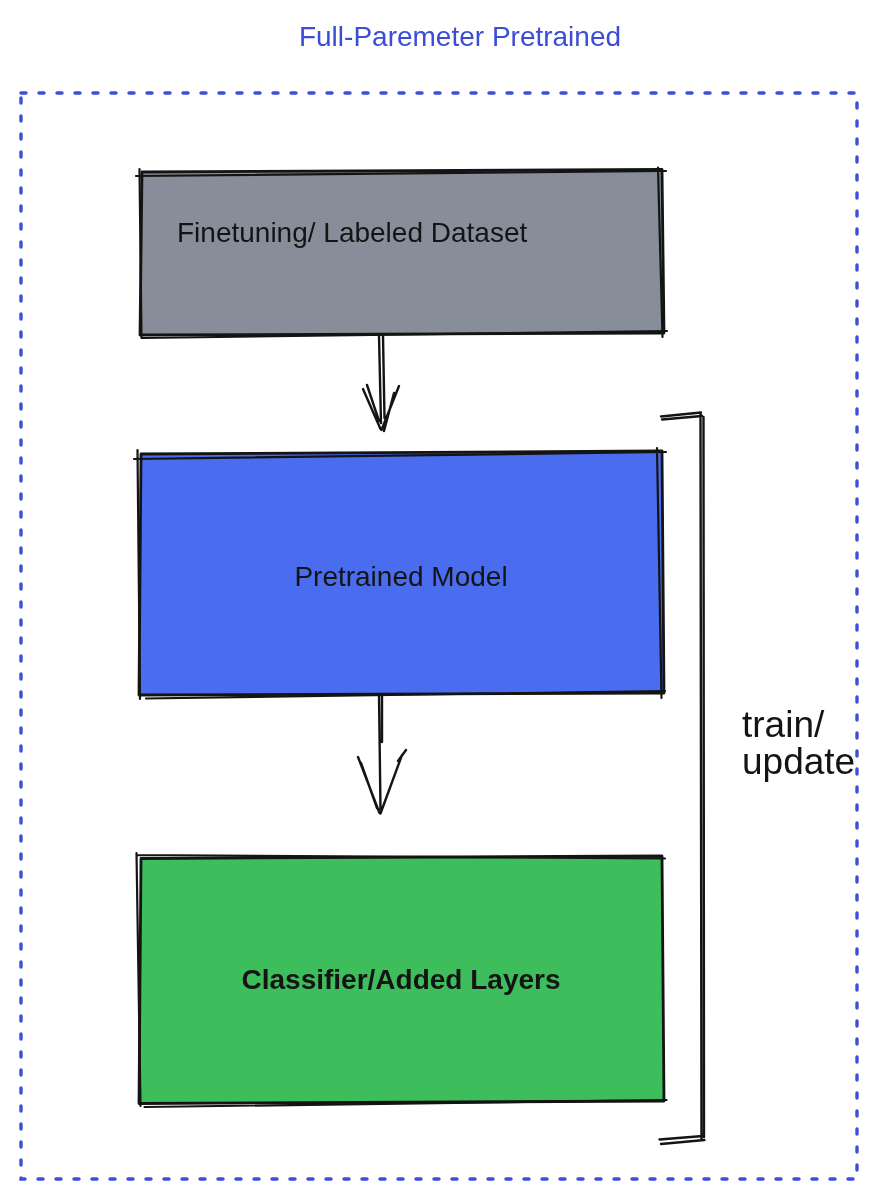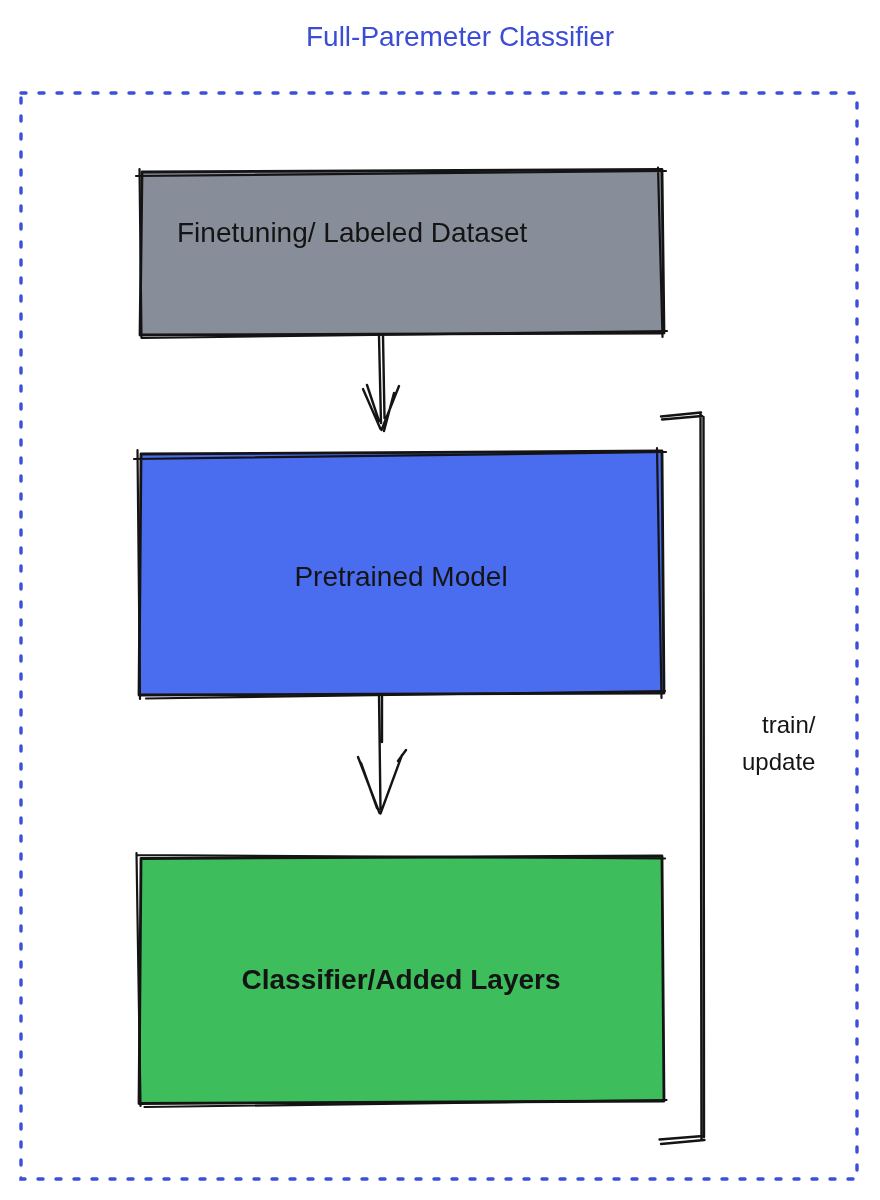--- a/index.html
+++ b/index.html
@@ -20,22 +20,22 @@
   .connector{stroke-width:2.4;}
 
   .title{position:absolute;left:40px;top:21px;width:840px;margin:0;
          text-align:center;font-size:28px;font-weight:400;line-height:32px;
          color:var(--title-color,#3B4CD6);}
   .box-label{position:absolute;font-size:28px;line-height:32px;
              color:var(--text-color,#141414);white-space:nowrap;}
   .label-dataset{left:177px;top:217px;text-align:left;}
   .label-pretrained{left:140px;top:561px;width:522px;text-align:center;}
   .label-classifier{left:140px;top:964px;width:522px;text-align:center;font-weight:bold;}
-  .bracket-label{position:absolute;left:742px;top:706px;font-size:24px;
-                 line-height:37px;color:var(--text-color,#141414);text-align:right;}
+  .bracket-label{position:absolute;left:742px;top:706px;font-size:37px;
+                 line-height:37px;color:var(--text-color,#141414);text-align:left;}
 </style>
 </head>
 <body>
 
 <div class="canvas">
 
   <svg class="sketch" viewBox="0 0 880 1200" aria-hidden="true">
 
     <rect class="dotted-frame" x="21" y="93" width="836" height="1086"></rect>
 
@@ -48,21 +48,21 @@
     <path class="box-fill fill-classifier ink" d="M141,858.5 L662,856 L664,1101 L139,1103.5 Z"></path>
     <path class="ink overdraw" d="M137,855 L665,858.5 M144.5,1107 L666.5,1100 M136.5,853 L140.5,1106"></path>
 
     <path class="ink connector" d="M379,336 L381,423 M383,336 L384.5,418 M363,389 L380.5,429 M367,385 L379,421 M399,386 L381.5,430 M394,393 L384,431"></path>
 
     <path class="ink connector" d="M379,695 L380.5,809 M382,695 L382,742 M358,757 L379.5,813 M361,763 L377,808 M402,755 L380.5,813.5 M398,761 L406,750"></path>
 
     <path class="ink connector" d="M661,416.5 L701,412.5 M662,419.5 L702,416 M700.5,414 L701.5,1140 M703.5,417 L704,1137 M659.5,1139.5 L703,1136 M661,1144 L704.5,1140"></path>
   </svg>
 
-  <h1 class="title">Full-Paremeter Classifier</h1>
+  <h1 class="title">Full-Paremeter Pretrained</h1>
 
   <div class="box-label label-pretrained">Pretrained Model</div>
 
   <div class="box-label label-dataset">Finetuning/ Labeled Dataset</div>
 
   <div class="box-label label-classifier">Classifier/Added Layers</div>
 
   <div class="bracket-label">
     <div>train/</div>
     <div>update</div>

